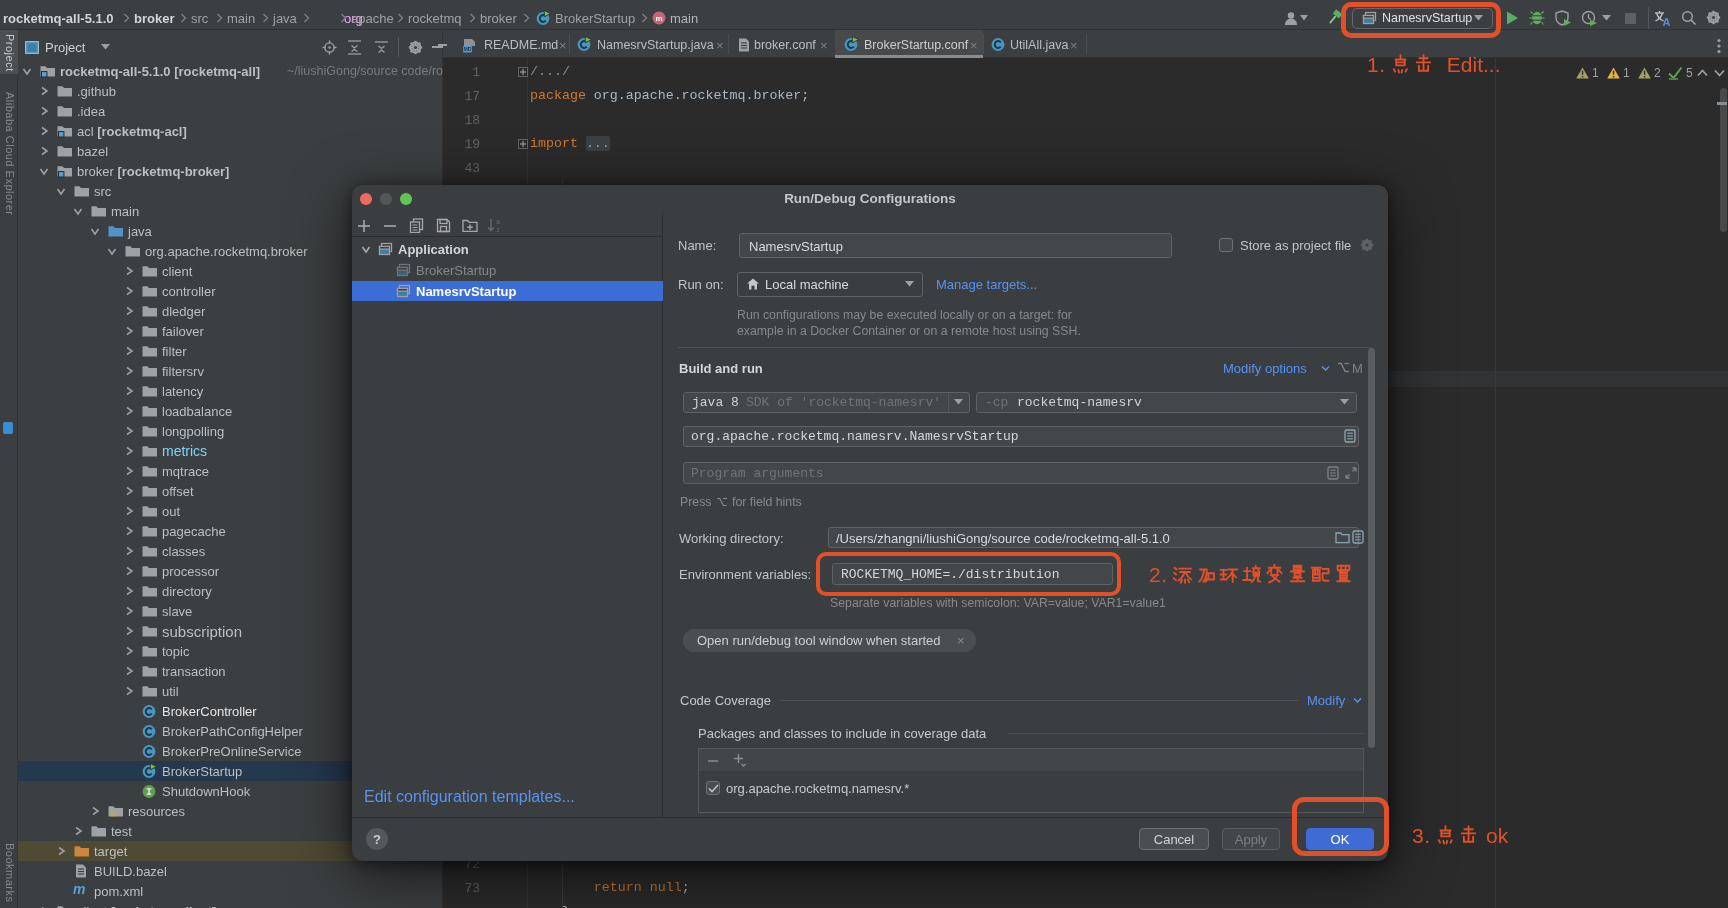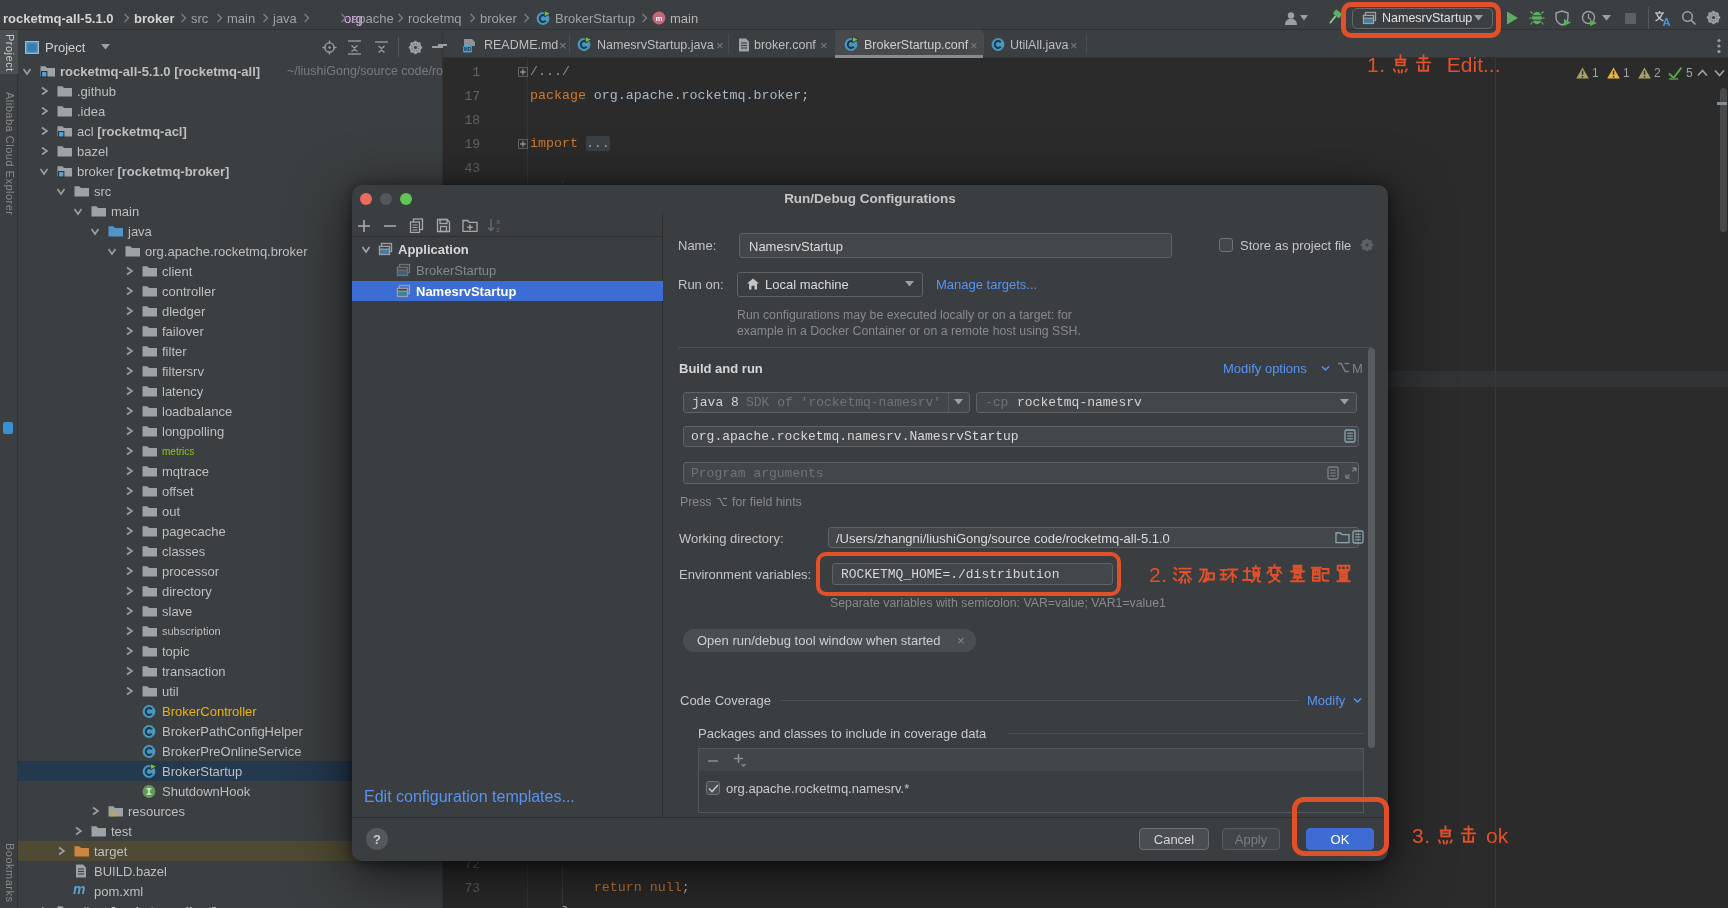--- a/index.html
+++ b/index.html
@@ -329,21 +329,21 @@
     <svg class="ab" style="left:141px;top:423px;" width="16" height="16" viewBox="0 0 16 16">
       <path d="M1.5 3.2h4.8l1.7 1.9h8.5v8.3H1.5z" fill="#9da2a6"></path>
     </svg>
     <div class="ab" style="left:162px;top:422px;line-height:19px;font-size:13px;color:#bdbfc1;font-weight:400;font-family:'Liberation Sans',sans-serif;white-space:pre;">longpolling</div>
     <svg class="ab" style="left:125px;top:446px;" width="9" height="10" viewBox="0 0 9 10">
       <polyline points="2,1.5 7,5 2,8.5" fill="none" stroke="#9da0a2" stroke-width="1.6"></polyline>
     </svg>
     <svg class="ab" style="left:141px;top:443px;" width="16" height="16" viewBox="0 0 16 16">
       <path d="M1.5 3.2h4.8l1.7 1.9h8.5v8.3H1.5z" fill="#9da2a6"></path>
     </svg>
-    <div class="ab" style="left:162px;top:442px;line-height:19px;font-size:10px;color:#84cc16;font-weight:400;font-family:'Liberation Sans',sans-serif;white-space:pre;">metrics</div>
+    <div class="ab" style="left:162px;top:442px;line-height:19px;font-size:14px;color:#7dd3fc;font-weight:400;font-family:'Liberation Sans',sans-serif;white-space:pre;">metrics</div>
     <svg class="ab" style="left:125px;top:466px;" width="9" height="10" viewBox="0 0 9 10">
       <polyline points="2,1.5 7,5 2,8.5" fill="none" stroke="#9da0a2" stroke-width="1.6"></polyline>
     </svg>
     <svg class="ab" style="left:141px;top:463px;" width="16" height="16" viewBox="0 0 16 16">
       <path d="M1.5 3.2h4.8l1.7 1.9h8.5v8.3H1.5z" fill="#9da2a6"></path>
     </svg>
     <div class="ab" style="left:162px;top:462px;line-height:19px;font-size:13px;color:#bdbfc1;font-weight:400;font-family:'Liberation Sans',sans-serif;white-space:pre;">mqtrace</div>
     <svg class="ab" style="left:125px;top:486px;" width="9" height="10" viewBox="0 0 9 10">
       <polyline points="2,1.5 7,5 2,8.5" fill="none" stroke="#9da0a2" stroke-width="1.6"></polyline>
     </svg>
@@ -392,21 +392,21 @@
     <svg class="ab" style="left:141px;top:603px;" width="16" height="16" viewBox="0 0 16 16">
       <path d="M1.5 3.2h4.8l1.7 1.9h8.5v8.3H1.5z" fill="#9da2a6"></path>
     </svg>
     <div class="ab" style="left:162px;top:602px;line-height:19px;font-size:13px;color:#bdbfc1;font-weight:400;font-family:'Liberation Sans',sans-serif;white-space:pre;">slave</div>
     <svg class="ab" style="left:125px;top:626px;" width="9" height="10" viewBox="0 0 9 10">
       <polyline points="2,1.5 7,5 2,8.5" fill="none" stroke="#9da0a2" stroke-width="1.6"></polyline>
     </svg>
     <svg class="ab" style="left:141px;top:623px;" width="16" height="16" viewBox="0 0 16 16">
       <path d="M1.5 3.2h4.8l1.7 1.9h8.5v8.3H1.5z" fill="#9da2a6"></path>
     </svg>
-    <div class="ab" style="left:162px;top:622px;line-height:19px;font-size:11px;color:#bdbfc1;font-weight:400;font-family:'Liberation Sans',sans-serif;white-space:pre;">subscription</div>
+    <div class="ab" style="left:162px;top:622px;line-height:19px;font-size:15px;color:#bdbfc1;font-weight:400;font-family:'Liberation Sans',sans-serif;white-space:pre;">subscription</div>
     <svg class="ab" style="left:125px;top:646px;" width="9" height="10" viewBox="0 0 9 10">
       <polyline points="2,1.5 7,5 2,8.5" fill="none" stroke="#9da0a2" stroke-width="1.6"></polyline>
     </svg>
     <svg class="ab" style="left:141px;top:643px;" width="16" height="16" viewBox="0 0 16 16">
       <path d="M1.5 3.2h4.8l1.7 1.9h8.5v8.3H1.5z" fill="#9da2a6"></path>
     </svg>
     <div class="ab" style="left:162px;top:642px;line-height:19px;font-size:13px;color:#bdbfc1;font-weight:400;font-family:'Liberation Sans',sans-serif;white-space:pre;">topic</div>
     <svg class="ab" style="left:125px;top:666px;" width="9" height="10" viewBox="0 0 9 10">
       <polyline points="2,1.5 7,5 2,8.5" fill="none" stroke="#9da0a2" stroke-width="1.6"></polyline>
     </svg>
@@ -418,21 +418,21 @@
       <polyline points="2,1.5 7,5 2,8.5" fill="none" stroke="#9da0a2" stroke-width="1.6"></polyline>
     </svg>
     <svg class="ab" style="left:141px;top:683px;" width="16" height="16" viewBox="0 0 16 16">
       <path d="M1.5 3.2h4.8l1.7 1.9h8.5v8.3H1.5z" fill="#9da2a6"></path>
     </svg>
     <div class="ab" style="left:162px;top:682px;line-height:19px;font-size:13px;color:#bdbfc1;font-weight:400;font-family:'Liberation Sans',sans-serif;white-space:pre;">util</div>
     <svg class="ab" style="left:141px;top:703px;" width="17" height="17" viewBox="0 0 17 17">
       <circle cx="8" cy="8.5" r="6.4" fill="#4a96be"></circle>
       <path d="M10.8 6.3a3.4 3.4 0 1 0 0 4.4" fill="none" stroke="#173c52" stroke-width="2"></path>
     </svg>
-    <div class="ab" style="left:162px;top:702px;line-height:19px;font-size:13px;color:#eab308;font-weight:400;font-family:'Liberation Sans',sans-serif;white-space:pre;">BrokerController</div>
+    <div class="ab" style="left:162px;top:702px;line-height:19px;font-size:13px;color:#e5e5e5;font-weight:400;font-family:'Liberation Sans',sans-serif;white-space:pre;">BrokerController</div>
     <svg class="ab" style="left:141px;top:723px;" width="17" height="17" viewBox="0 0 17 17">
       <circle cx="8" cy="8.5" r="6.4" fill="#4a96be"></circle>
       <path d="M10.8 6.3a3.4 3.4 0 1 0 0 4.4" fill="none" stroke="#173c52" stroke-width="2"></path>
     </svg>
     <div class="ab" style="left:162px;top:722px;line-height:19px;font-size:13px;color:#bdbfc1;font-weight:400;font-family:'Liberation Sans',sans-serif;white-space:pre;">BrokerPathConfigHelper</div>
     <svg class="ab" style="left:141px;top:743px;" width="17" height="17" viewBox="0 0 17 17">
       <circle cx="8" cy="8.5" r="6.4" fill="#4a96be"></circle>
       <path d="M10.8 6.3a3.4 3.4 0 1 0 0 4.4" fill="none" stroke="#173c52" stroke-width="2"></path>
     </svg>
     <div class="ab" style="left:162px;top:742px;line-height:19px;font-size:13px;color:#bdbfc1;font-weight:400;font-family:'Liberation Sans',sans-serif;white-space:pre;">BrokerPreOnlineService</div>

